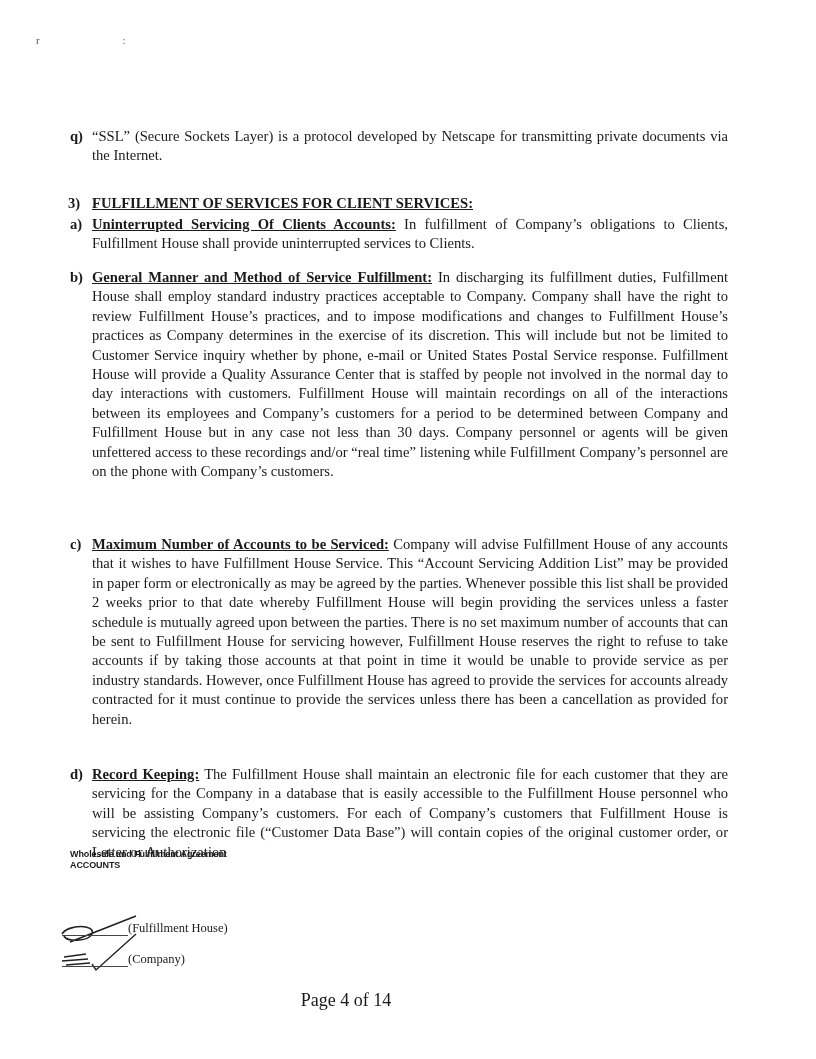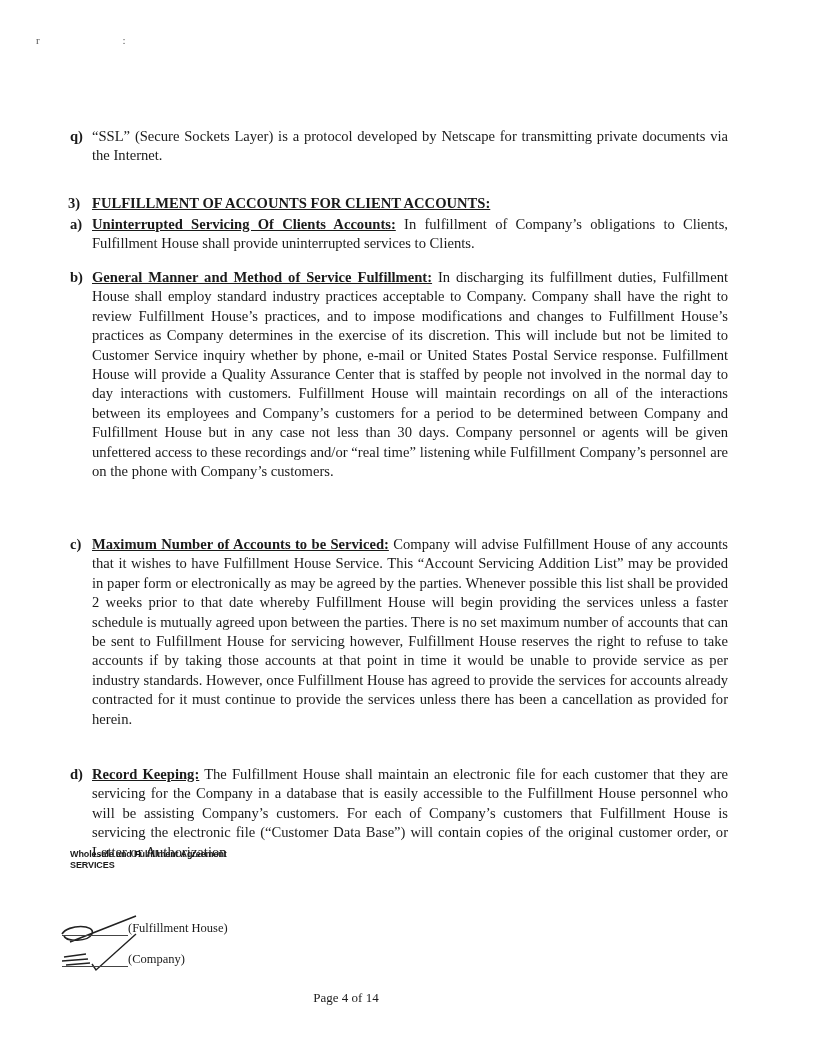--- a/index.html
+++ b/index.html
@@ -21,34 +21,34 @@
   .section-heading .num { display: inline-block; width: 24px; }
   .section-heading .title { text-decoration: underline; }
   .footer-title {
     position: absolute; left: 70px; top: 849px;
     font-family: "Liberation Sans", "DejaVu Sans", sans-serif; font-weight: bold;
     font-size: 9px; line-height: 11px; letter-spacing: -0.1px;
   }
   .initials-row { position: absolute; left: 62px; font-size: 12.5px; }
   .initials-row .line { display: inline-block; width: 66px; border-bottom: 1px solid #444; vertical-align: bottom; }
   .sig { position: absolute; left: 58px; top: 912px; width: 90px; height: 60px; }
-  .page-num { position: absolute; top: 990px; left: 0; width: 692px; text-align: center; font-size: 13px; }
+  .page-num { position: absolute; top: 990px; left: 0; width: 692px; text-align: center; font-size: 18px; }
 </style>
 </head>
 <body>
 
 <div class="scan-marks">r :</div>
 
 <div class="item" style="top:127px;">
   <span class="lbl">q)</span>
   <span>“SSL” (Secure Sockets Layer) is a protocol developed by Netscape for transmitting private documents via the Internet.</span>
 </div>
 
 <div class="section-heading">
-  <span class="num">3)</span><span class="title">FULFILLMENT OF ACCOUNTS FOR CLIENT ACCOUNTS:</span>
+  <span class="num">3)</span><span class="title">FULFILLMENT OF SERVICES FOR CLIENT SERVICES:</span>
 </div>
 
 <div class="item" style="top:215px;">
   <span class="lbl">a)</span>
   <span class="head">Uninterrupted Servicing Of Clients Accounts:</span><span>  In fulfillment of Company’s obligations to Clients, Fulfillment House shall provide uninterrupted services to Clients.</span>
 </div>
 
 <div class="item" style="top:268px;">
   <span class="lbl">b)</span>
   <span class="head">General Manner and Method of Service Fulfillment:</span><span> In discharging its fulfillment duties, Fulfillment House shall employ standard industry practices acceptable to Company. Company shall have the right to review Fulfillment House’s practices, and to impose modifications and changes to Fulfillment House’s practices as Company determines in the exercise of its discretion. This will include but not be limited to Customer Service inquiry whether by phone, e-mail or United States Postal Service response. Fulfillment House will provide a Quality Assurance Center that is staffed by people not involved in the normal day to day interactions with customers. Fulfillment House will maintain recordings on all of the interactions between its employees and Company’s customers for a period to be determined between Company and Fulfillment House but in any case not less than 30 days. Company personnel or agents will be given unfettered access to these recordings and/or “real time” listening while Fulfillment Company’s personnel are on the phone with Company’s customers.</span>
@@ -59,21 +59,21 @@
   <span class="head">Maximum Number of Accounts to be Serviced:</span><span> Company will advise Fulfillment House of any accounts that it wishes to have Fulfillment House Service. This “Account Servicing Addition List” may be provided in paper form or electronically as may be agreed by the parties. Whenever possible this list shall be provided 2 weeks prior to that date whereby Fulfillment House will begin providing the services unless a faster schedule is mutually agreed upon between the parties. There is no set maximum number of accounts that can be sent to Fulfillment House for servicing however, Fulfillment House reserves the right to refuse to take accounts if by taking those accounts at that point in time it would be unable to provide service as per industry standards. However, once Fulfillment House has agreed to provide the services for accounts already contracted for it must continue to provide the services unless there has been a cancellation as provided for herein.</span>
 </div>
 
 <div class="item" style="top:765px;">
   <span class="lbl">d)</span>
   <span class="head">Record Keeping:</span><span> The Fulfillment House shall maintain an electronic file for each customer that they are servicing for the Company in a database that is easily accessible to the Fulfillment House personnel who will be assisting Company’s customers. For each of Company’s customers that Fulfillment House is servicing  the electronic file (“Customer Data Base”) will contain copies of the original customer order, or Letter or Authorization</span>
 </div>
 
 <div class="footer-title">
   <div>Wholesale and Fulfillment Agreement</div>
-  <div>SERVICES</div>
+  <div>ACCOUNTS</div>
 </div>
 
 <svg class="sig" viewBox="0 0 90 60">
   <path d="M4 22 C10 12, 38 12, 34 22 C30 30, 8 30, 6 24 M12 30 L78 4" stroke="#222" stroke-width="1.6" fill="none"></path>
   <path d="M6 45 L28 42 M4 49 L30 47 M8 53 L32 51 M34 52 L38 58 L78 22" stroke="#222" stroke-width="1.4" fill="none"></path>
 </svg>
 
 <div class="initials-row" style="top:921px;text-align:right;">
   <span class="line"></span><span>(Fulfillment House)</span>
 </div>

